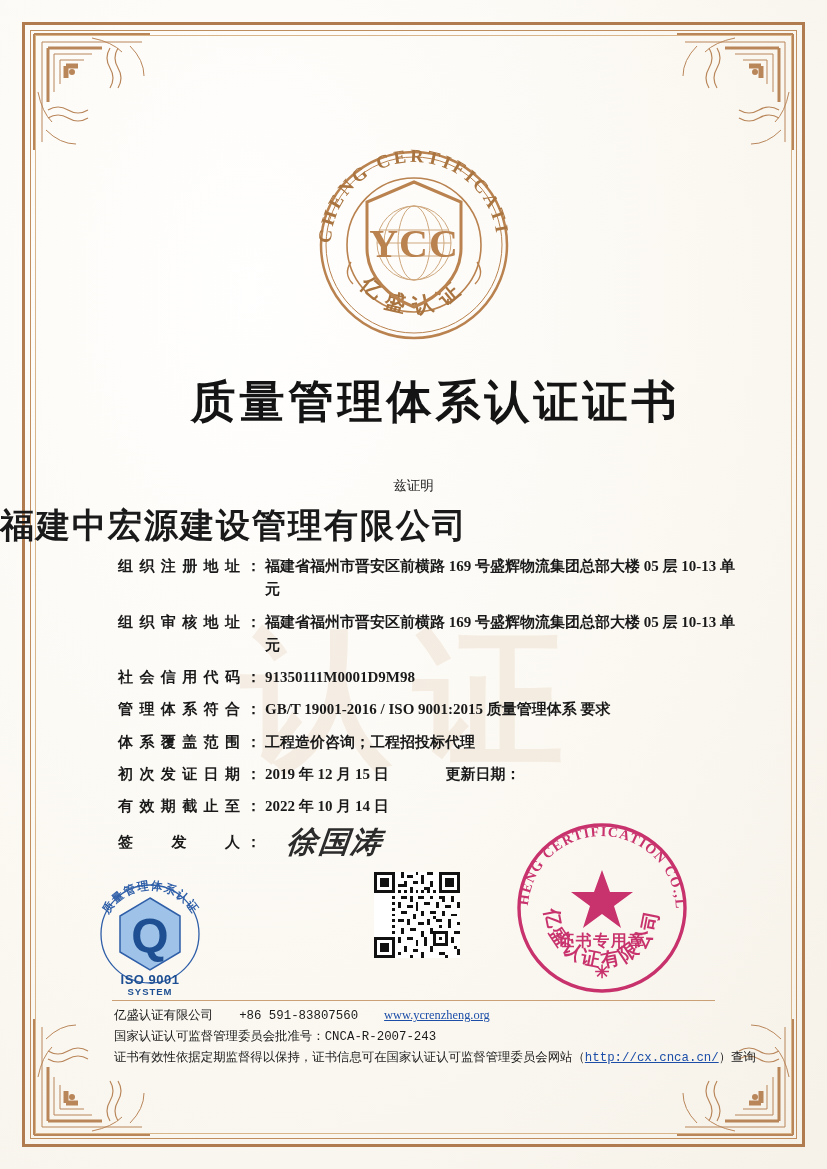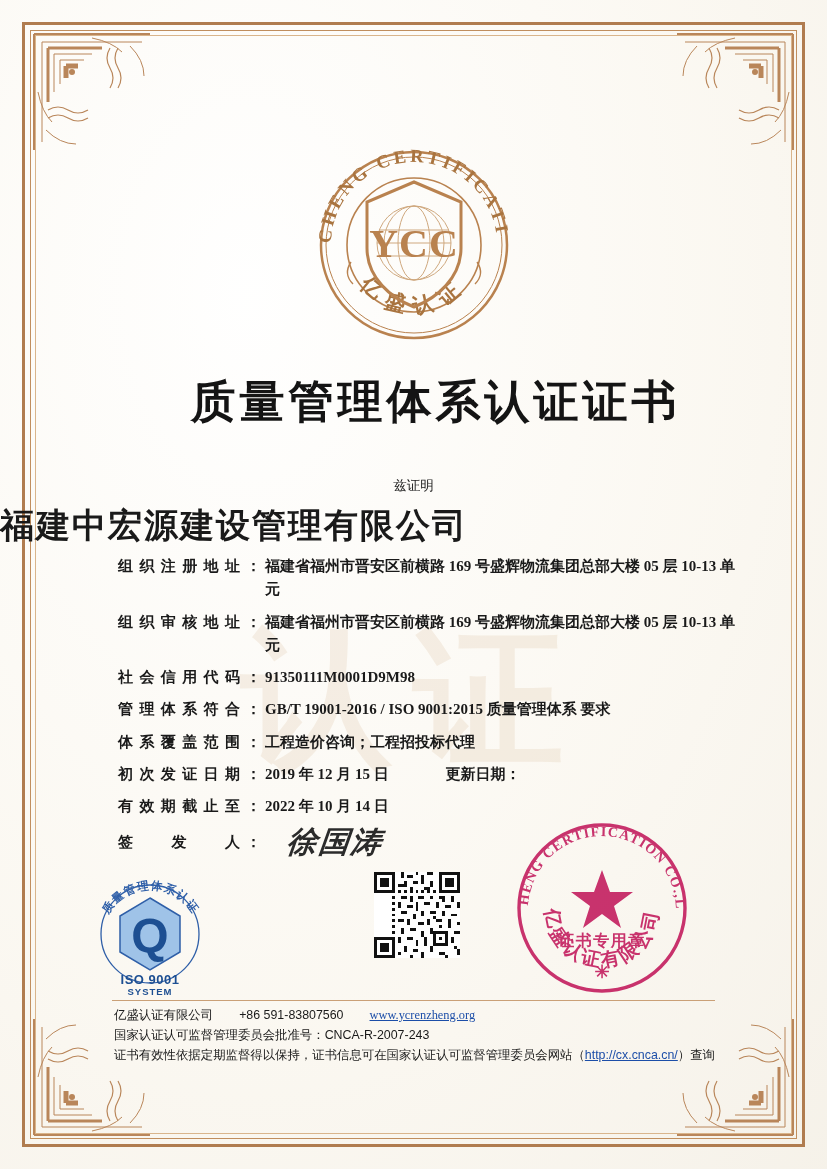--- a/index.html
+++ b/index.html
@@ -243,21 +243,21 @@
     font-size: 12.4px;
     line-height: 1.62;
     color: #1a1a1a;
   }
   .footer .line { white-space: nowrap; }
   .footer .url {
     color: #1c4ea8;
     text-decoration: underline;
   }
   .footer .sep { display: inline-block; width: 26px; }
-  .footer .mono { font-family: Liberation Sans, sans-serif; margin-top: 10px; }
+  .footer .mono { font-family: Liberation Mono, monospace; margin-top: 10px; }
   .hr-footer {
     position: absolute;
     left: 112px;
     right: 112px;
     top: 1000px;
     height: 1px;
     background: #caa077;
   }
 </style>
 </head>

